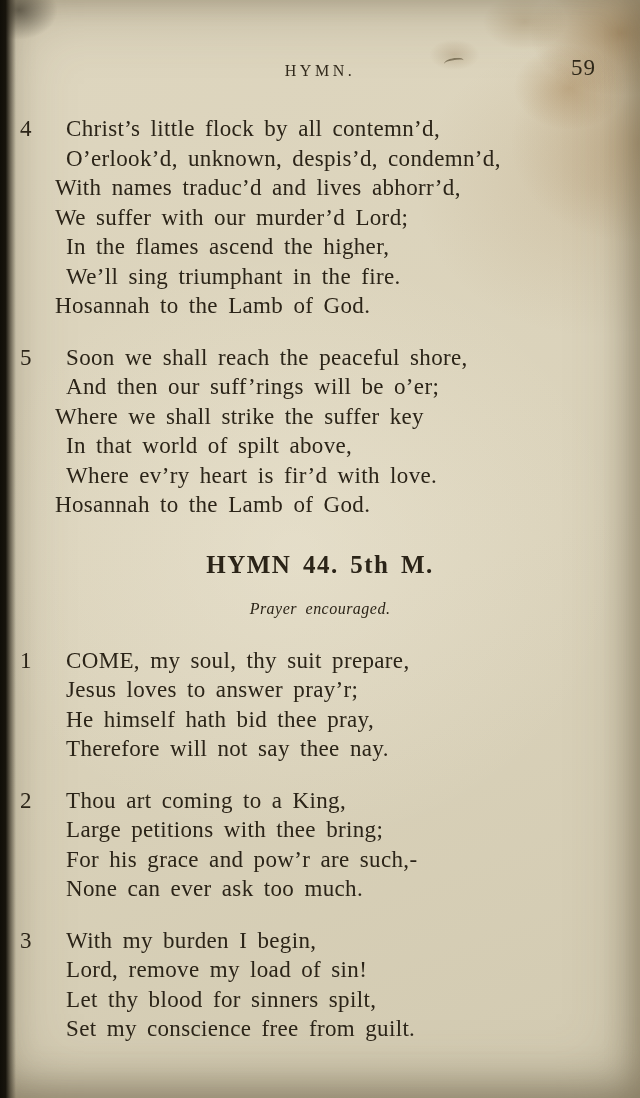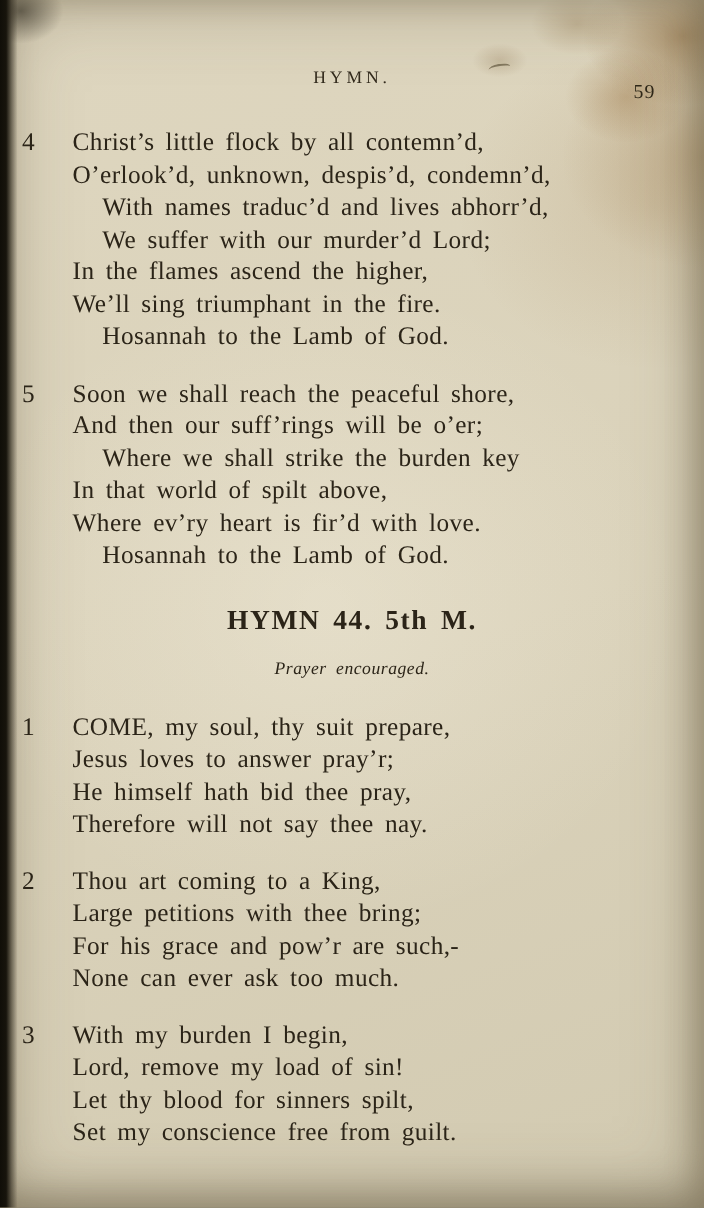--- a/index.html
+++ b/index.html
@@ -37,27 +37,27 @@
     border-top: 2px solid rgba(70,58,34,.55);
     border-radius: 60% 40% 50% 50%;
     transform: rotate(-6deg);
   }
   .content { position: absolute; inset: 0; }
   .header { position: relative; padding-top: 62px; height: 92px; text-align: center; }
   .running-title {
     font-size: 16px; letter-spacing: 3.5px; word-spacing: 2px; color: #322a1c;
   }
   .page-number {
-    position: absolute; right: 44px; top: 55px; font-size: 18px; letter-spacing: 1px; color: #2e2718; margin-top: 18px;
+    position: absolute; right: 44px; top: 55px; font-size: 23px; letter-spacing: 1px; color: #2e2718;
   }
   #hymn-content { font-size: 23px; line-height: 29.5px; word-spacing: .18em; letter-spacing: .015em; }
   .verse { position: relative; margin-top: 22px; }
   .verse-num { position: absolute; left: 20px; top: 0; }
   .line { padding-left: 66px; white-space: nowrap; }
-  .line.i1 { padding-left: 93px; }
+  .line.i1 { padding-left: 55px; }
   .hymn-heading {
     margin-top: 30px; text-align: center; font-size: 25px; font-weight: bold;
     letter-spacing: 1.5px; word-spacing: .15em;
   }
   .hymn-subtitle {
     margin-top: 15px; text-align: center; font-size: 16px; font-style: italic; letter-spacing: .03em;
   }
   .hymn-subtitle + .verse { margin-top: 22px; }
 </style>
 </head>
@@ -80,21 +80,21 @@
           <div class="line i1">With names traduc’d and lives abhorr’d,</div>
           <div class="line i1">We suffer with our murder’d Lord;</div>
           <div class="line i0">In the flames ascend the higher,</div>
           <div class="line i0">We’ll sing triumphant in the fire.</div>
           <div class="line i1">Hosannah to the Lamb of God.</div>
         </div>
         <div class="verse">
           <span class="verse-num">5</span>
           <div class="line i0">Soon we shall reach the peaceful shore,</div>
           <div class="line i0">And then our suff’rings will be o’er;</div>
-          <div class="line i1">Where we shall strike the burden key</div>
+          <div class="line i1">Where we shall strike the suffer key</div>
           <div class="line i0">In that world of spilt above,</div>
           <div class="line i0">Where ev’ry heart is fir’d with love.</div>
           <div class="line i1">Hosannah to the Lamb of God.</div>
         </div>
         <div class="hymn-heading">HYMN 44. 5th M.</div>
         <div class="hymn-subtitle">Prayer encouraged.</div>
         <div class="verse">
           <span class="verse-num">1</span>
           <div class="line i0">COME, my soul, thy suit prepare,</div>
           <div class="line i0">Jesus loves to answer pray’r;</div>

